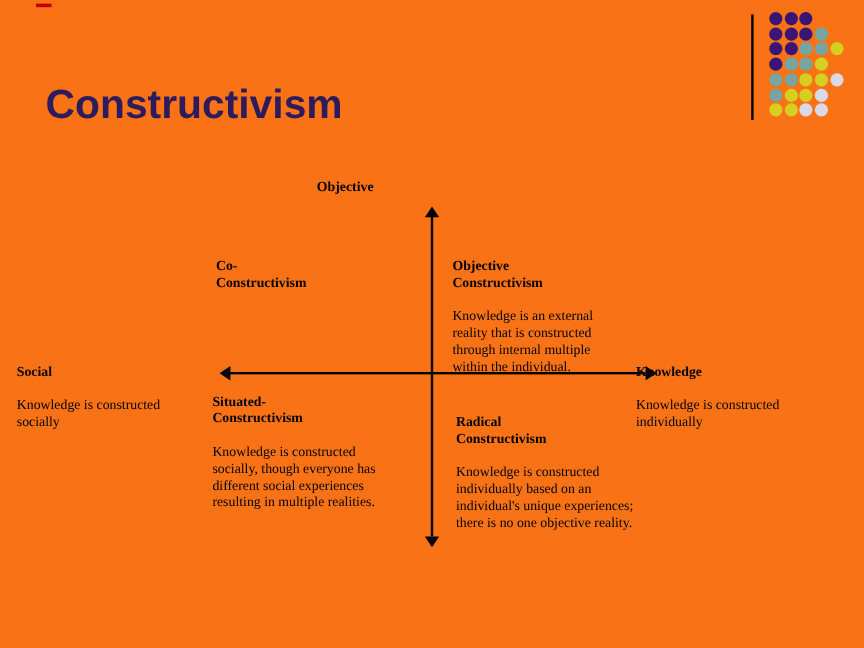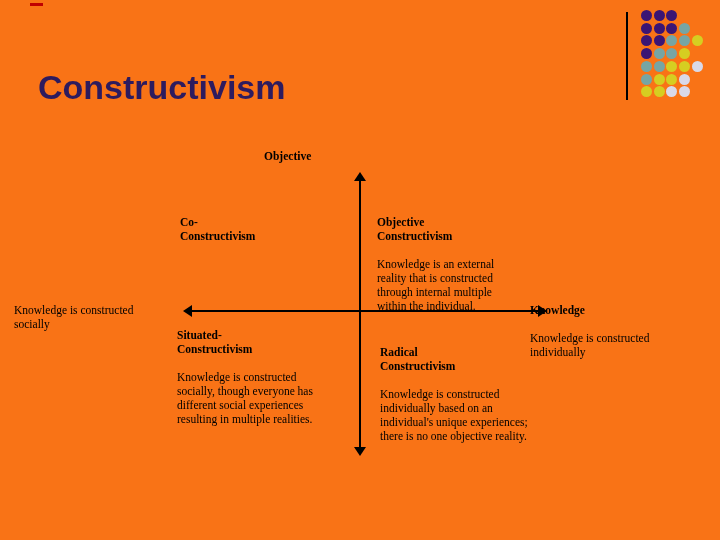--- a/index.html
+++ b/index.html
@@ -155,20 +155,21 @@
   <div class="ah ah-down"></div>
   <div class="ah ah-left"></div>
   <div class="ah ah-right"></div>
 
   <div class="dg" style="left:264px; top:135px; width:200px;">
     <div class="hd">Objective</div>
   </div>
 
 
   <div class="dg" style="left:14px; top:289px; width:180px;">
+    <div class="hd">Social</div>
     <div>Knowledge is constructed
 socially</div>
   </div>
 
   <div class="dg" style="left:530px; top:289px; width:180px;">
     <div class="hd">Knowledge</div>
     <div>Knowledge is constructed
 individually</div>
   </div>
 

